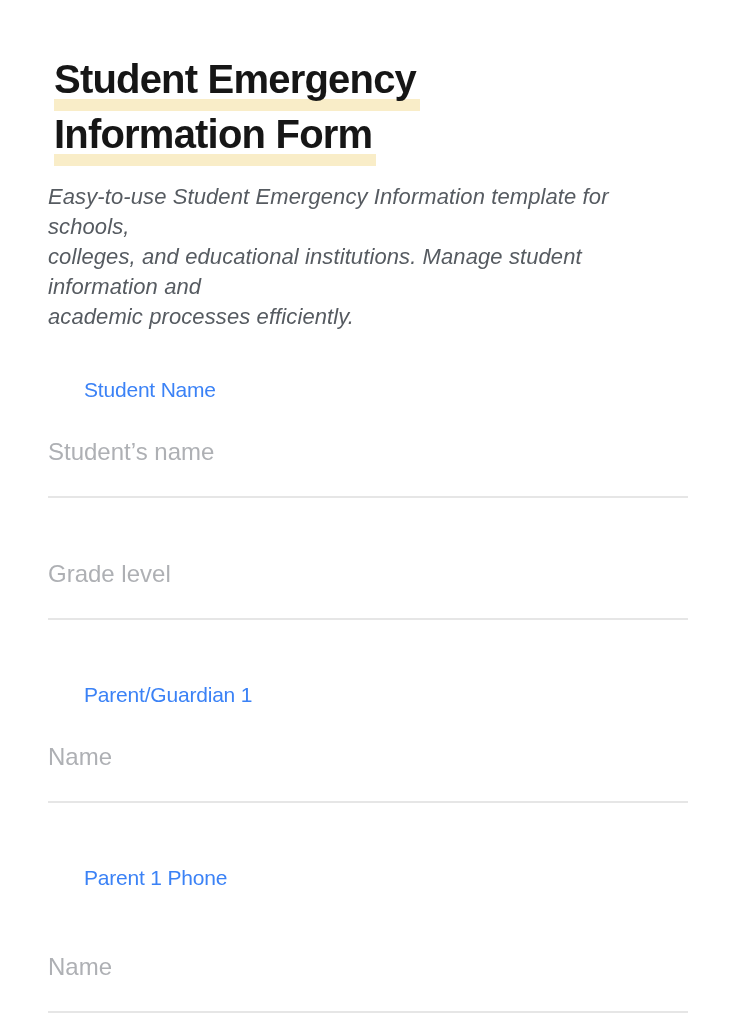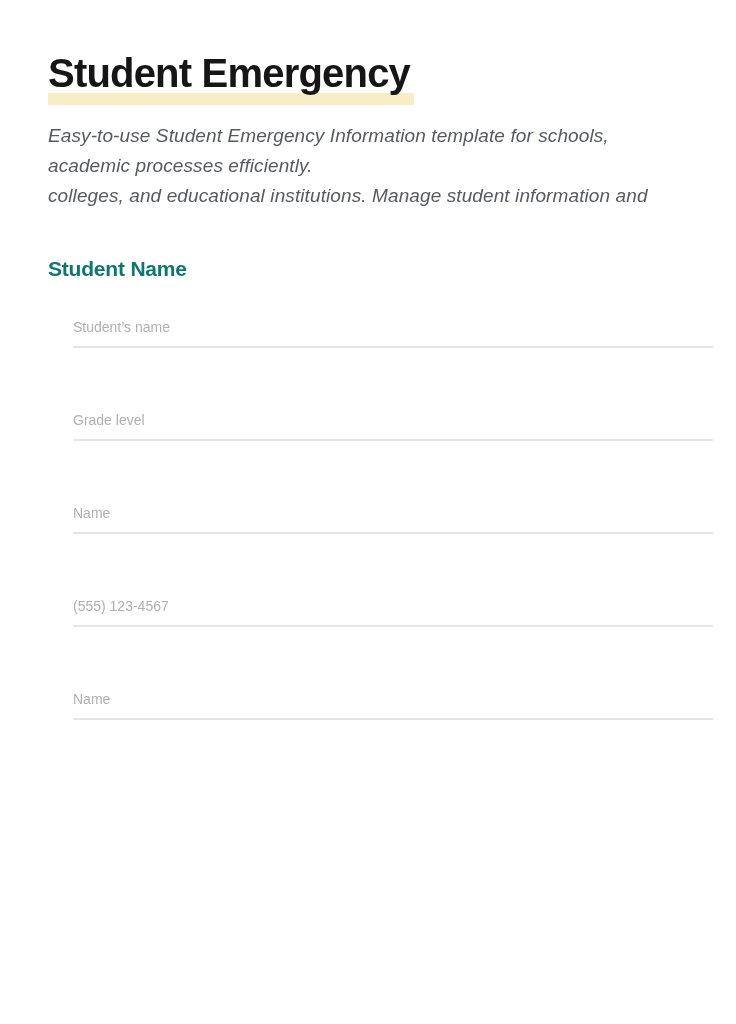--- a/index.html
+++ b/index.html
@@ -6,77 +6,79 @@
   * { box-sizing:border-box; }
   html,body { margin:0; padding:0; }
   body {
     width:736px; height:1024px; overflow:hidden;
     background:#ffffff;
     font-family:"Liberation Sans", sans-serif;
   }
   .page { padding:46px 48px 0 48px; }
 
   
-  h1.title { margin:0; font-size:40px; line-height:55px; font-weight:800;
+  h1.title { margin:6px; font-size:40px; line-height:55px; font-weight:800;
              color:#161616; letter-spacing:-0.8px; }
   .t-line { display:block; }
   .t-line > span { display:inline-block; position:relative; z-index:0; }
   .t-line > span::after {
     content:""; position:absolute; left:0; right:-4px; bottom:-4px;
     height:12px; background:var(--hl); z-index:-1;
   }
 
   
-  .desc { margin:20px 0 0 0; font-style:italic; font-size:19px;
+  .desc { margin:20px 0 0 0; font-style:italic; font-size:22px;
           line-height:30px; color:#565b61; letter-spacing:0.1px; }
   .desc span { display:block; }
 
   
   .field { margin-top:62px; }
   .field.first { margin-top:45px; }
   .field label { display:block; font-size:21px; line-height:26px;
-                 font-weight:700; color:#0f766e; letter-spacing:-0.2px; }
+                 font-weight:400; color:#3b82f6; letter-spacing:-0.2px;margin-left:36px; }
   .field input {
-    display:block; width:100%; margin-top:35px; padding:0 0 9px 0;
+    display:block; width:100%; margin-top:35px; padding:0 0 30px 0;
     border:0; border-bottom:2px solid #e6e6e6; border-radius:0;
     background:transparent; outline:none;
     font-family:"Liberation Sans", sans-serif;
-    font-size:14px; line-height:20px; color:#333333;margin-left:25px;
+    font-size:24px; line-height:20px; color:#333333;
   }
   .field input::placeholder { color:#aeb0b4; opacity:1; }
 </style>
 </head>
 <body>
 
 <div class="page">
 
   <h1 class="title">
     <span class="t-line"><span>Student Emergency</span></span>
+    <span class="t-line"><span>Information Form</span></span>
   </h1>
 
   <p class="desc">
     <span>Easy-to-use Student Emergency Information template for schools,</span>
+    <span>colleges, and educational institutions. Manage student information and</span>
     <span>academic processes efficiently.</span>
-    <span>colleges, and educational institutions. Manage student information and</span>
   </p>
 
   <div class="field first">
     <label>Student Name</label>
     <input type="text" placeholder="Student’s name" style="">
   </div>
 
   <div class="field">
     <input type="text" placeholder="Grade level" style="">
   </div>
 
   <div class="field">
+    <label>Parent/Guardian 1</label>
     <input type="text" placeholder="Name" style="">
   </div>
 
   <div class="field">
-    <input type="text" placeholder="(555) 123-4567" style="">
+    <label>Parent 1 Phone</label>
   </div>
 
   <div class="field">
     <input type="text" placeholder="Name" style="">
   </div>
 
 </div>
 
 </body></html>

